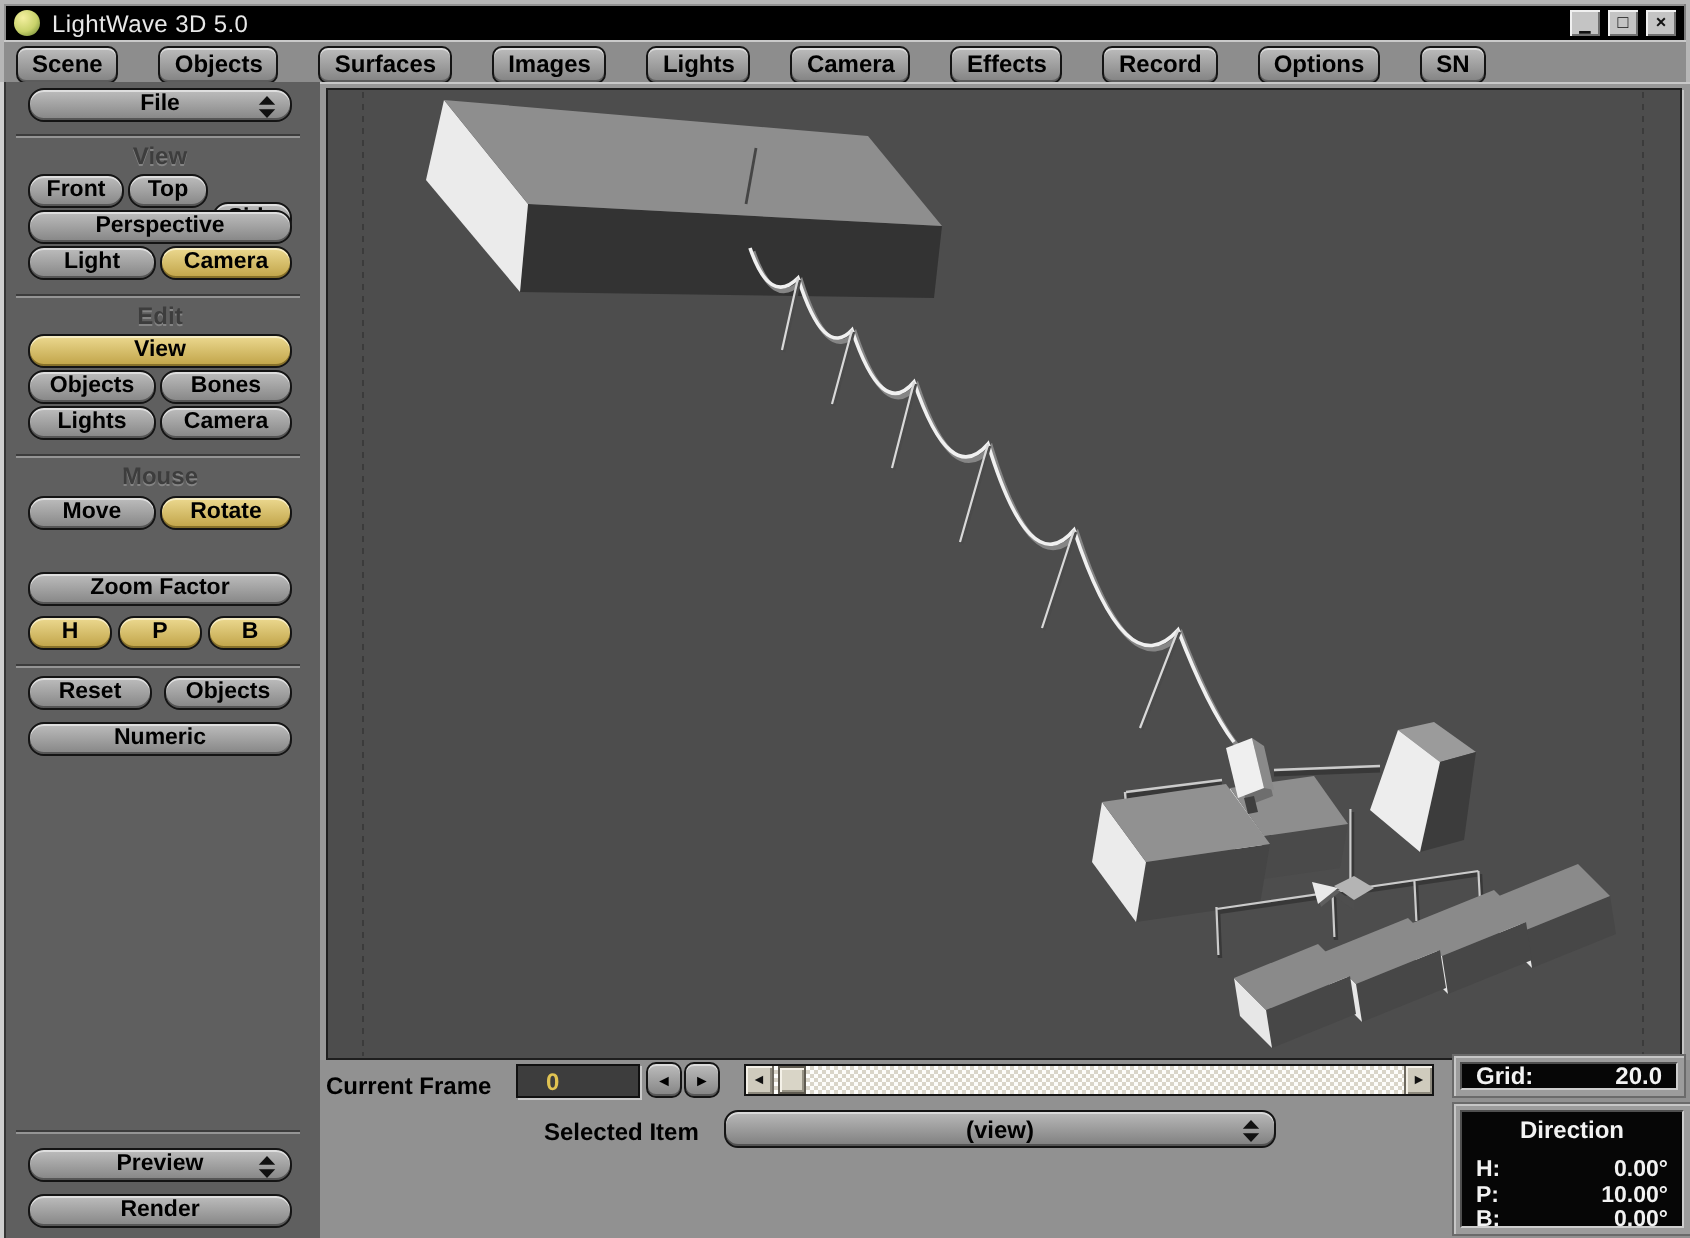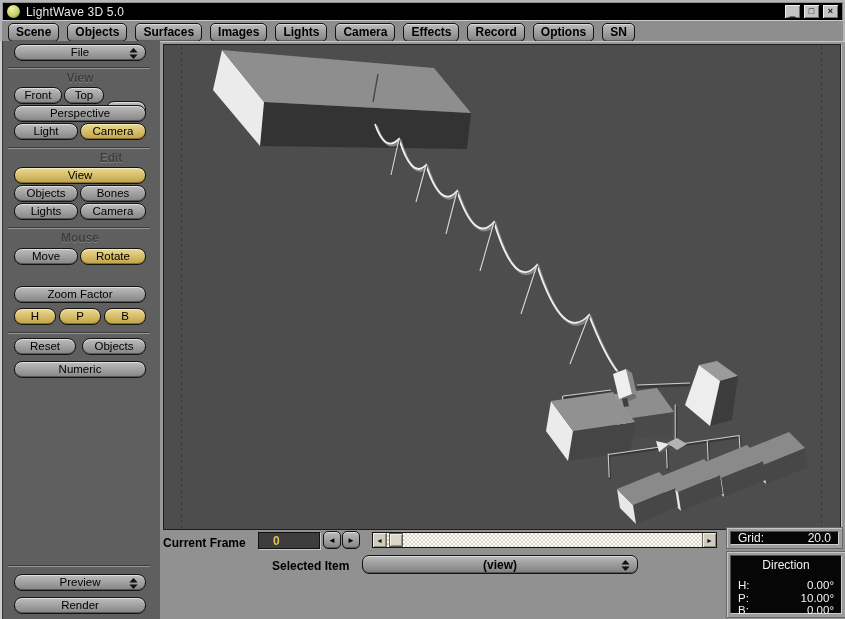--- a/index.html
+++ b/index.html
@@ -11,34 +11,34 @@
   .appicon{width:13px;height:13px;margin:0 6px 0 4px;border-radius:50%;
            background:radial-gradient(circle at 35% 30%,#f4f0a0,#c8d26a 55%,#5f7a2a);}
   .title-text{font-size:12px;letter-spacing:.2px;color:#e8e8e8;}
   .winbtns{margin-left:auto;display:flex;gap:2px;margin-right:3px;}
   .winbtn{width:15px;height:13px;background:#c4c4c4;border:1px solid #000;
           box-shadow:inset 1px 1px 0 #f0f0f0, inset -1px -1px 0 #707070;
           font-size:9px;font-weight:bold;color:#111;display:flex;align-items:center;justify-content:center;line-height:1;}
   .winbtn.min span{transform:translateY(2px);font-size:7px;}
   
   .tabbar{position:absolute;left:2px;top:20px;width:841px;height:21px;background:#8d8d8d;
-          border-top:1px solid #c9c9c9;display:flex;align-items:flex-start;padding:2px 0 0 6px;gap:8px;box-sizing:border-box;}
+          border-top:1px solid #c9c9c9;display:flex;align-items:flex-start;padding:2px 0 0 6px;gap:20px;box-sizing:border-box;}
   .tab{height:17px;line-height:16px;padding:0 7px;border-radius:5px;border:1px solid #141414;
        background:linear-gradient(#bcbcbc,#828282);box-shadow:inset 0 1px 0 #dadada, inset 0 -1px 0 #5c5c5c;
        font-size:12px;font-weight:bold;color:#000;}
   
   .sidebar{position:absolute;left:0;top:41px;width:160px;height:578px;background:#5f5f5f;}
   .side-edge-light{position:absolute;left:0;top:0;bottom:0;width:2px;background:#cfcfcf;}
   .side-edge-dark{position:absolute;left:2px;top:0;bottom:0;width:1px;background:#353535;}
   .groove{position:absolute;left:8px;width:142px;height:0;border-top:1px solid #3c3c3c;border-bottom:1px solid #959595;}
   .seclabel{position:absolute;left:0;width:160px;text-align:center;font-size:12px;font-weight:bold;
             color:#3d3d3d;text-shadow:0 1px 0 #848484;}
   .btn{position:absolute;height:17px;box-sizing:border-box;border:1px solid #141414;border-radius:8px;
        background:linear-gradient(#bdbdbd,#858585);box-shadow:inset 0 1px 0 #dedede, inset 0 -1px 0 #565656;
-       font-size:11.5px;font-weight:normal;color:#000;display:flex;align-items:center;justify-content:center;
+       font-size:11.5px;font-weight:bold;color:#000;display:flex;align-items:center;justify-content:center;
        line-height:1;cursor:default;text-align:center;}
   .btn.act{background:linear-gradient(#ecd990,#c0a347);box-shadow:inset 0 1px 0 #f6ecc2, inset 0 -1px 0 #86702a;}
   .dd-arrows{position:absolute;right:7px;top:3px;}
   
   .main{position:absolute;left:160px;top:41px;width:685px;height:578px;background:#989898;border-top:1px solid #c9c9c9;padding-left:38px;}
   .viewport{position:absolute;left:3px;top:2px;width:678px;height:486px;box-sizing:border-box;
             background:#4d4d4d;border:1px solid #1e1e1e;box-shadow:1px 1px 0 #c4c4c4;}
   .viewport svg{display:block;}
   
   .controls{position:absolute;left:0;top:488px;width:685px;height:90px;background:#919191;}
@@ -58,21 +58,21 @@
   .sl-handle{width:14px;margin-left:2px;background:#d9d5c7;border:1px solid #5f5b51;box-sizing:border-box;
              box-shadow:inset 1px 1px 0 #f4f1e8, inset -1px -1px 0 #969284;flex:none;}
   .dropdown{position:absolute;box-sizing:border-box;height:19px;border:1px solid #141414;border-radius:7px;
             background:linear-gradient(#b9b9b9,#7f7f7f);box-shadow:inset 0 1px 0 #d9d9d9, inset 0 -1px 0 #525252;
             display:flex;align-items:center;justify-content:center;font-size:12px;font-weight:bold;color:#000;}
   .blackpanel{position:absolute;box-sizing:border-box;background:#9c9c9c;border:1px solid #6a6a6a;
               box-shadow:inset 1px 1px 0 #c6c6c6;padding:3px;}
   .blackpanel .inner{width:100%;height:100%;box-sizing:border-box;background:#060606;
                      border-top:1px solid #4f4f4f;border-left:1px solid #4f4f4f;
                      border-right:1px solid #cdcdcd;border-bottom:1px solid #cdcdcd;
-                     color:#f2f2f2;font-weight:normal;}
+                     color:#f2f2f2;font-weight:bold;}
   .grid-inner{display:flex;justify-content:space-between;align-items:center;padding:0 7px;font-size:12px;height:100%;}
   .dir-title{text-align:center;font-size:12px;padding-top:2px;}
   .dir-row{display:flex;justify-content:space-between;padding:0 7px;font-size:11.5px;line-height:12.5px;}
   .dir-rows{margin-top:7px;}
 </style>
 </head>
 <body>
 
 <div id="app">
 
@@ -120,21 +120,21 @@
 
     <div class="seclabel" style="top:30px;">View</div>
     <div class="btn" style="left:14px;top:46px;width:48px;">Front</div>
     <div class="btn" style="left:64px;top:46px;width:40px;">Top</div>
     <div class="btn" style="left:106px;top:60px;width:40px;">Side</div>
     <div class="btn" style="left:14px;top:64px;width:132px;">Perspective</div>
     <div class="btn" style="left:14px;top:82px;width:64px;">Light</div>
     <div class="btn act" style="left:80px;top:82px;width:66px;">Camera</div>
     <div class="groove" style="top:106px;"></div>
 
-    <div class="seclabel" style="top:110px;padding-left:31px;">Edit</div>
+    <div class="seclabel" style="top:110px;">Edit</div>
     <div class="btn act" style="left:14px;top:126px;width:132px;">View</div>
     <div class="btn" style="left:14px;top:144px;width:64px;">Objects</div>
     <div class="btn" style="left:80px;top:144px;width:66px;">Bones</div>
     <div class="btn" style="left:14px;top:162px;width:64px;">Lights</div>
     <div class="btn" style="left:80px;top:162px;width:66px;">Camera</div>
     <div class="groove" style="top:186px;"></div>
 
     <div class="seclabel" style="top:190px;">Mouse</div>
     <div class="btn" style="left:14px;top:207px;width:64px;">Move</div>
     <div class="btn act" style="left:80px;top:207px;width:66px;">Rotate</div>

